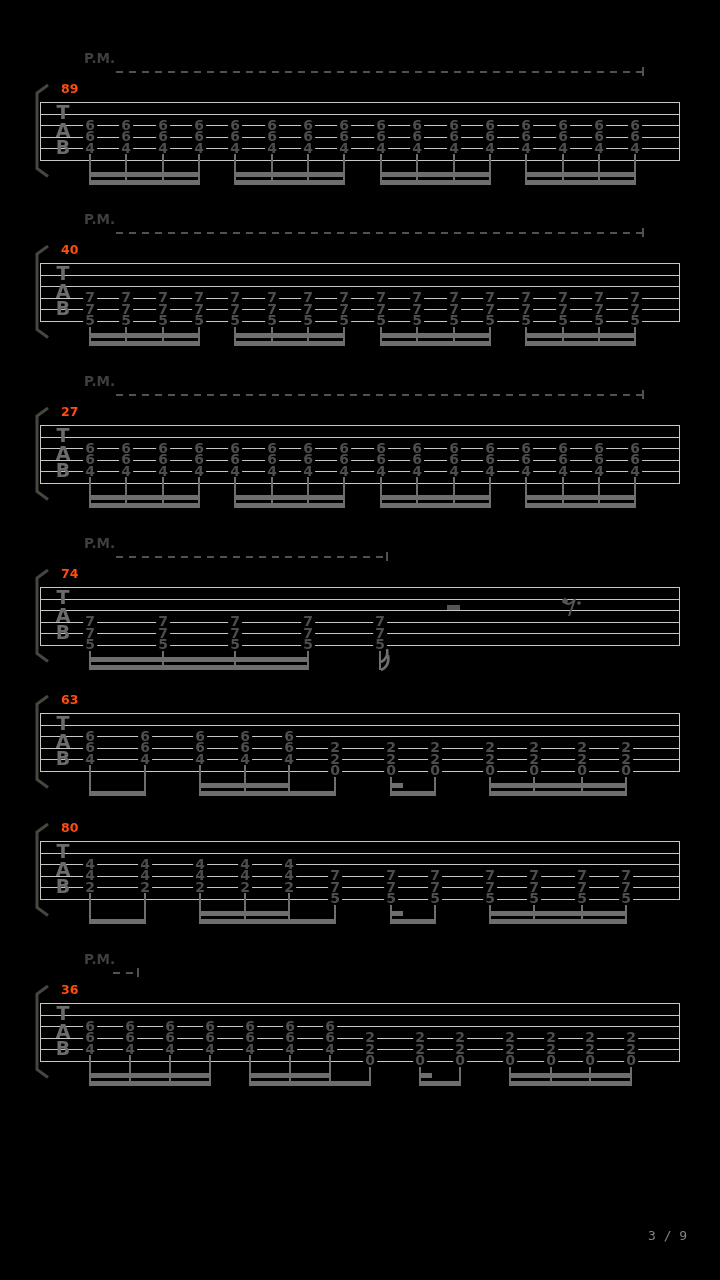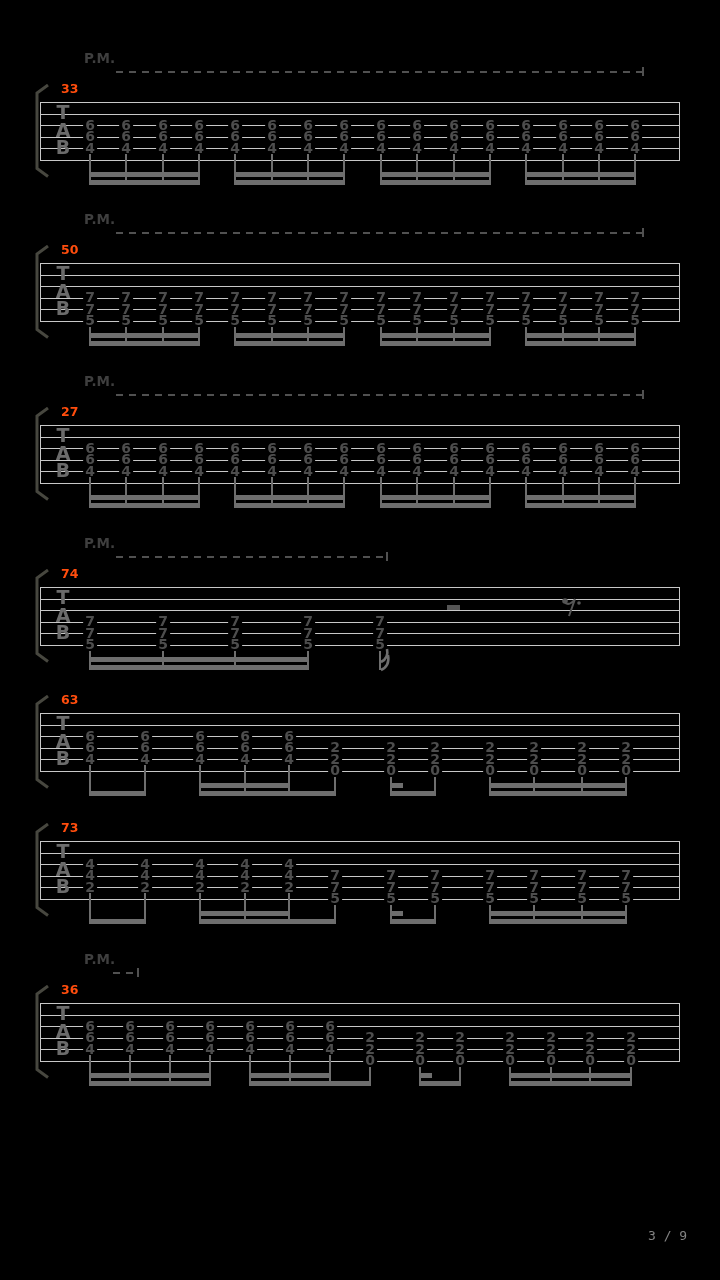--- a/index.html
+++ b/index.html
@@ -34,21 +34,21 @@
       <div class="staff-line" style="left: 40px; top: 136.5px; width: 640px; background: rgb(200, 200, 200);"></div>
       <div class="staff-line" style="left: 40px; top: 148px; width: 640px; background: rgb(200, 200, 200);"></div>
       <div class="staff-line" style="left: 40px; top: 159.5px; width: 640px; background: rgb(200, 200, 200);"></div>
       <div class="barline" style="left: 40px; top: 102px; height: 58.5px; background: rgb(200, 200, 200);"></div>
       <div class="barline" style="left: 679px; top: 102px; height: 58.5px; background: rgb(200, 200, 200);"></div>
       <div class="clef" style="left: 51px; top: 104px; width: 24px; color: rgb(107, 107, 107);">
         <span>T</span>
         <span>A</span>
         <span>B</span>
       </div>
-      <div class="mnum" style="left: 61px; top: 83px; color: rgb(255, 77, 13);">33</div>
+      <div class="mnum" style="left: 61px; top: 83px; color: rgb(255, 77, 13);">89</div>
       <div class="pmlabel" style="left: 84px; top: 52px; color: rgb(63, 63, 63);">P.M.</div>
       <div class="pmdash" style="left: 116px; top: 71px; width: 526px; background: repeating-linear-gradient(90deg, rgb(81, 81, 81) 0px, rgb(81, 81, 81) 7px, transparent 7px, transparent 13px);"></div>
       <div class="pmtick" style="left: 642px; top: 67px; background: rgb(81, 81, 81);"></div>
       <div class="fret" style="left: 90px; top: 118.5px; color: rgb(77, 77, 77);">6</div>
       <div class="fret" style="left: 90px; top: 130px; color: rgb(77, 77, 77);">6</div>
       <div class="fret" style="left: 90px; top: 141.5px; color: rgb(77, 77, 77);">4</div>
       <div class="stem" style="left: 89px; top: 154px; height: 31px; background: rgb(110, 110, 110);"></div>
       <div class="fret" style="left: 126px; top: 118.5px; color: rgb(77, 77, 77);">6</div>
       <div class="fret" style="left: 126px; top: 130px; color: rgb(77, 77, 77);">6</div>
       <div class="fret" style="left: 126px; top: 141.5px; color: rgb(77, 77, 77);">4</div>
@@ -126,21 +126,21 @@
       <div class="staff-line" style="left: 40px; top: 297.5px; width: 640px; background: rgb(200, 200, 200);"></div>
       <div class="staff-line" style="left: 40px; top: 309px; width: 640px; background: rgb(200, 200, 200);"></div>
       <div class="staff-line" style="left: 40px; top: 320.5px; width: 640px; background: rgb(200, 200, 200);"></div>
       <div class="barline" style="left: 40px; top: 263px; height: 58.5px; background: rgb(200, 200, 200);"></div>
       <div class="barline" style="left: 679px; top: 263px; height: 58.5px; background: rgb(200, 200, 200);"></div>
       <div class="clef" style="left: 51px; top: 265px; width: 24px; color: rgb(107, 107, 107);">
         <span>T</span>
         <span>A</span>
         <span>B</span>
       </div>
-      <div class="mnum" style="left: 61px; top: 244px; color: rgb(255, 77, 13);">50</div>
+      <div class="mnum" style="left: 61px; top: 244px; color: rgb(255, 77, 13);">40</div>
       <div class="pmlabel" style="left: 84px; top: 213px; color: rgb(63, 63, 63);">P.M.</div>
       <div class="pmdash" style="left: 116px; top: 232px; width: 526px; background: repeating-linear-gradient(90deg, rgb(81, 81, 81) 0px, rgb(81, 81, 81) 7px, transparent 7px, transparent 13px);"></div>
       <div class="pmtick" style="left: 642px; top: 228px; background: rgb(81, 81, 81);"></div>
       <div class="fret" style="left: 90px; top: 291px; color: rgb(77, 77, 77);">7</div>
       <div class="fret" style="left: 90px; top: 302.5px; color: rgb(77, 77, 77);">7</div>
       <div class="fret" style="left: 90px; top: 314px; color: rgb(77, 77, 77);">5</div>
       <div class="stem" style="left: 89px; top: 326.5px; height: 19.5px; background: rgb(110, 110, 110);"></div>
       <div class="fret" style="left: 126px; top: 291px; color: rgb(77, 77, 77);">7</div>
       <div class="fret" style="left: 126px; top: 302.5px; color: rgb(77, 77, 77);">7</div>
       <div class="fret" style="left: 126px; top: 314px; color: rgb(77, 77, 77);">5</div>
@@ -434,21 +434,21 @@
       <div class="staff-line" style="left: 40px; top: 875.5px; width: 640px; background: rgb(200, 200, 200);"></div>
       <div class="staff-line" style="left: 40px; top: 887px; width: 640px; background: rgb(200, 200, 200);"></div>
       <div class="staff-line" style="left: 40px; top: 898.5px; width: 640px; background: rgb(200, 200, 200);"></div>
       <div class="barline" style="left: 40px; top: 841px; height: 58.5px; background: rgb(200, 200, 200);"></div>
       <div class="barline" style="left: 679px; top: 841px; height: 58.5px; background: rgb(200, 200, 200);"></div>
       <div class="clef" style="left: 51px; top: 843px; width: 24px; color: rgb(107, 107, 107);">
         <span>T</span>
         <span>A</span>
         <span>B</span>
       </div>
-      <div class="mnum" style="left: 61px; top: 822px; color: rgb(255, 77, 13);">73</div>
+      <div class="mnum" style="left: 61px; top: 822px; color: rgb(255, 77, 13);">80</div>
       <div class="fret" style="left: 90px; top: 857.5px; color: rgb(77, 77, 77);">4</div>
       <div class="fret" style="left: 90px; top: 869px; color: rgb(77, 77, 77);">4</div>
       <div class="fret" style="left: 90px; top: 880.5px; color: rgb(77, 77, 77);">2</div>
       <div class="stem" style="left: 89px; top: 893px; height: 31px; background: rgb(110, 110, 110);"></div>
       <div class="fret" style="left: 145px; top: 857.5px; color: rgb(77, 77, 77);">4</div>
       <div class="fret" style="left: 145px; top: 869px; color: rgb(77, 77, 77);">4</div>
       <div class="fret" style="left: 145px; top: 880.5px; color: rgb(77, 77, 77);">2</div>
       <div class="stem" style="left: 144px; top: 893px; height: 31px; background: rgb(110, 110, 110);"></div>
       <div class="fret" style="left: 200px; top: 857.5px; color: rgb(77, 77, 77);">4</div>
       <div class="fret" style="left: 200px; top: 869px; color: rgb(77, 77, 77);">4</div>

